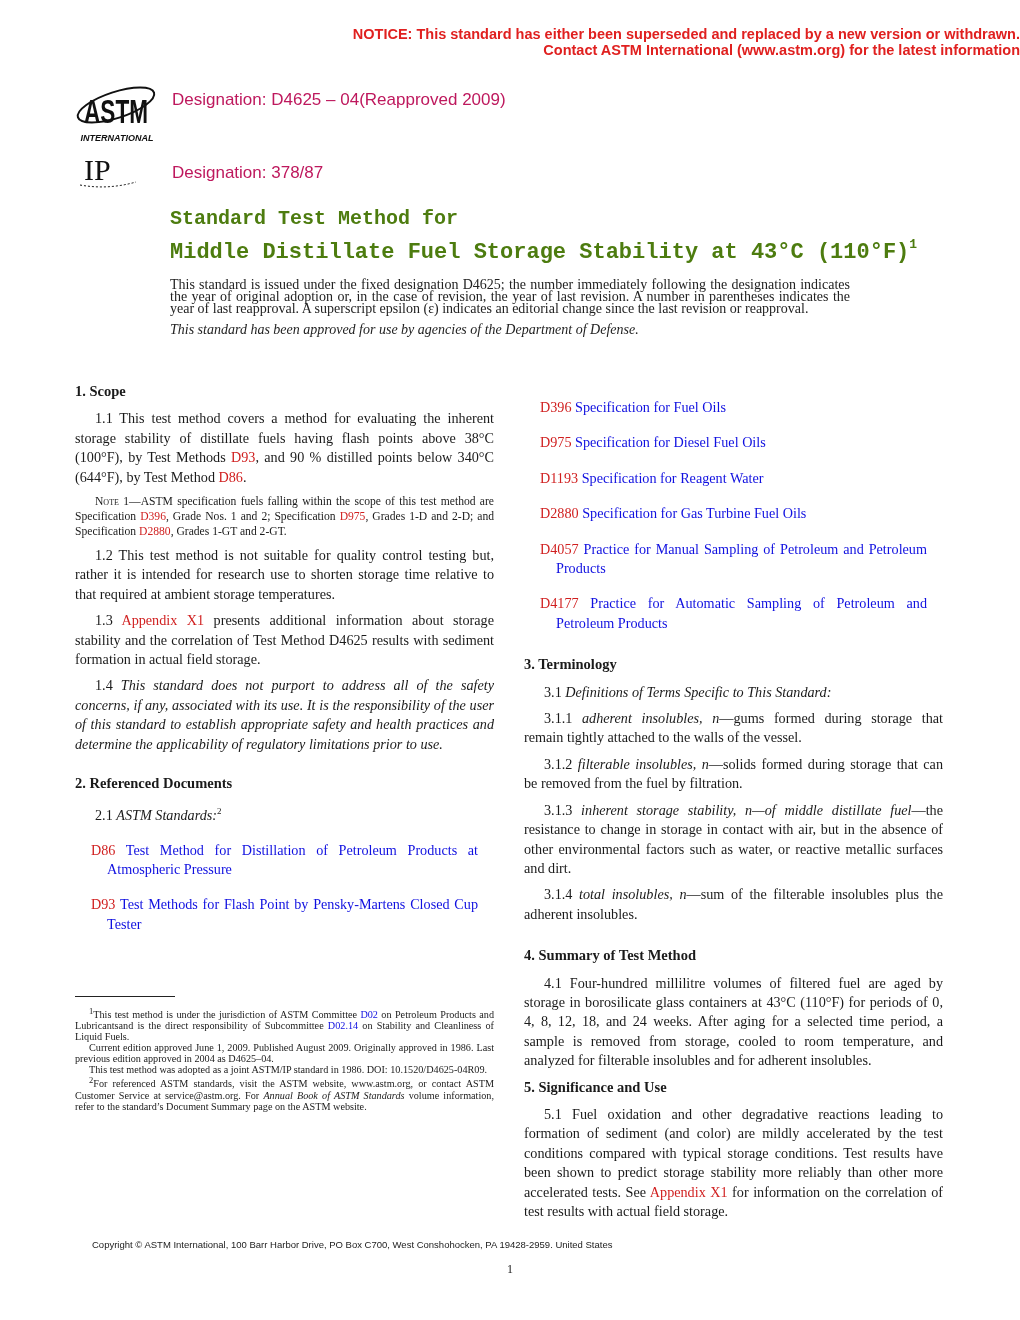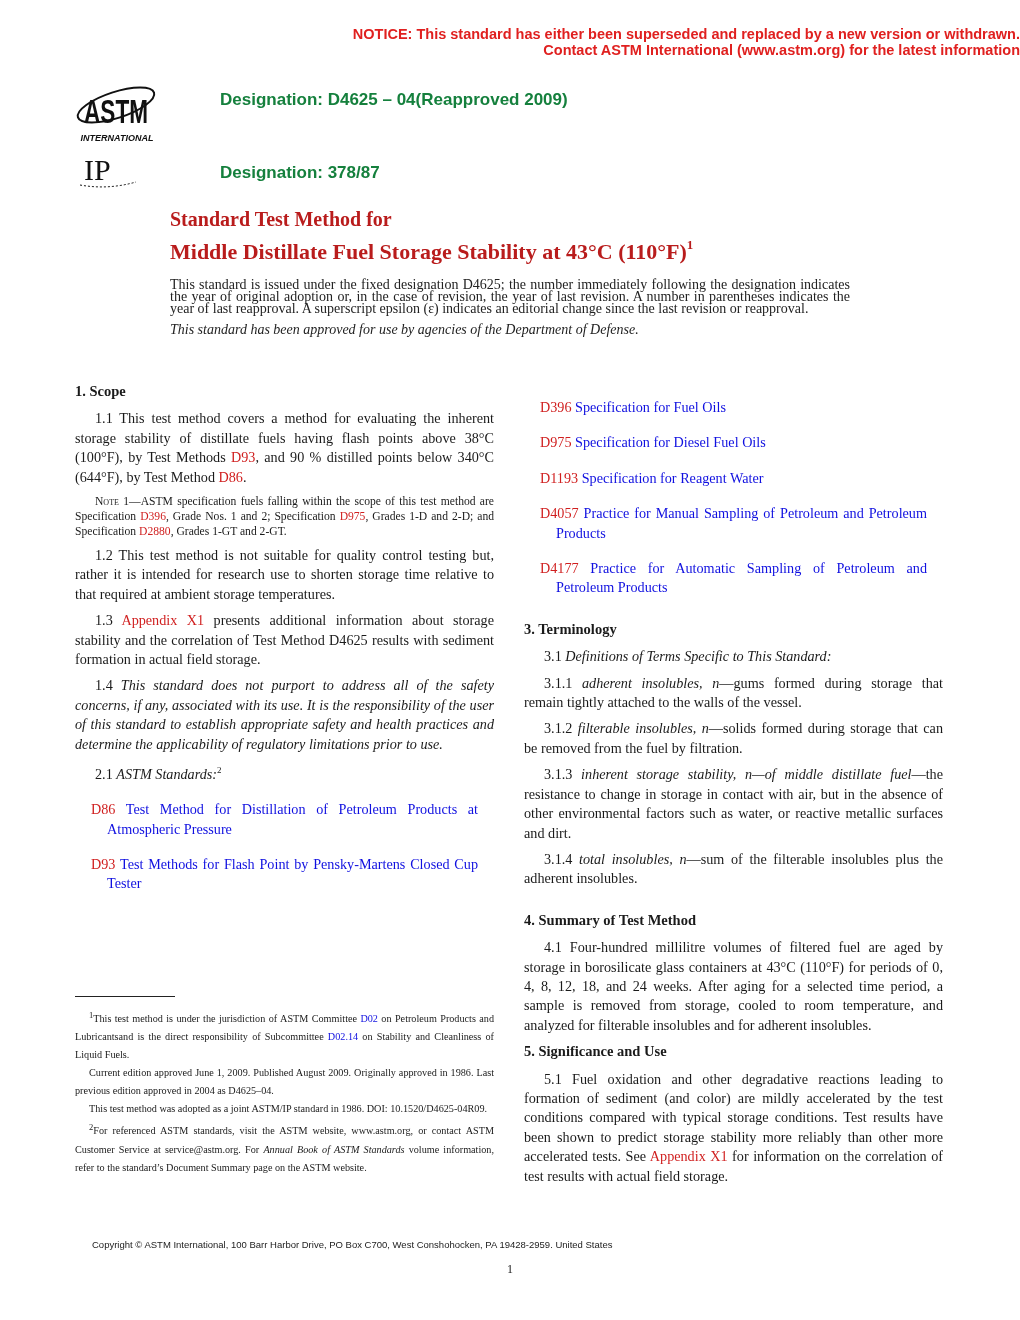--- a/index.html
+++ b/index.html
@@ -1,35 +1,35 @@
 <!DOCTYPE html>
 <html><head>
 <meta charset="utf-8">
 <style>
   html, body { margin: 0; padding: 0; background: #fff; }
   body { width: 1020px; height: 1320px; position: relative; overflow: hidden; color: #1a1a1a; font-family: "Liberation Serif", serif; }
   .abs { position: absolute; }
   .notice { left: 0; width: 1020px; top: 26px; text-align: right; color: #e0201f; font-family: "Liberation Sans", sans-serif; font-weight: bold; font-size: 14.5px; line-height: 16px; }
-  .desig { font-family: "Liberation Sans", sans-serif; font-size: 17px; font-weight: bold; color: #15803d; margin-left: 48px; }
-  .title { left: 170px; top: 207px; font-family: Liberation Serif, serif; font-weight: bold; color: #b91c1c; }
+  .desig { font-family: "Liberation Sans", sans-serif; font-size: 17px; font-weight: normal; color: #be185d; }
+  .title { left: 170px; top: 207px; font-family: Liberation Mono, monospace; font-weight: bold; color: #4d7c0f; }
   .title .l1 { font-size: 20px; line-height: 24px; }
   .title .l2 { font-size: 22px; line-height: 28px; }
   .title sup { font-size: 13px; vertical-align: 10px; }
   .preamble { left: 170px; top: 279px; width: 680px; font-size: 14px; line-height: 12px; text-align: justify; color: #222; }
   .preamble p { margin: 0; }
   .preamble .dod { font-style: italic; margin-top: 9px; }
   .col { position: absolute; width: 419px; font-size: 14.2px; line-height: 19.4px; text-align: justify; color: #1a1a1a; }
   .col p { margin: 0 0 7px 0; text-indent: 20px; }
   .col h2 { font-size: 14.5px; font-weight: bold; margin: 0 0 8px 0; }
   .red { color: #d01f1f; }
   .blue { color: #1010e0; }
   .ref { padding-left: 16px; text-indent: -16px; margin: 16px; text-align: justify; }
   .note { font-size: 11.6px; line-height: 15px; text-indent: 20px; margin: 0 0 8px 0; }
   .note .sc { font-variant: small-caps; }
-  .foot { font-size: 10.2px; line-height: 18px; text-align: justify; }
+  .foot { font-size: 10.2px; line-height: 11px; text-align: justify; }
   .foot p { margin: 0; text-indent: 14px; }
   .fnrule { width: 100px; border-top: 1px solid #222; height: 0; }
   .copyright { left: 92px; top: 1239px; font-family: "Liberation Sans", sans-serif; font-size: 9.5px; color: #222; }
   .pageno { left: 507px; top: 1262px; font-size: 12px; color: #222; }
   .logo { left: 72px; top: 75px; width: 90px; height: 70px; }
   .ip { left: 78px; top: 150px; width: 60px; height: 40px; }
 </style>
 </head>
 <body>
 
@@ -66,39 +66,41 @@
 </div>
 
 <div class="col" style="left:75px; top:382px;">
   <h2>1.  Scope</h2>
   <p><span>1.1 This test method covers a method for evaluating the inherent storage stability of distillate fuels having flash points above 38°C (100°F), by Test Methods </span><a class="red">D93</a><span>, and 90 % distilled points below 340°C (644°F), by Test Method </span><a class="red">D86</a><span>.</span></p>
   <p class="note"><span class="sc">Note 1</span><span>—ASTM specification fuels falling within the scope of this test method are Specification </span><a class="red">D396</a><span>, Grade Nos. 1 and 2; Specification </span><a class="red">D975</a><span>, Grades 1-D and 2-D; and Specification </span><a class="red">D2880</a><span>, Grades 1-GT and 2-GT.</span></p>
   <p>1.2 This test method is not suitable for quality control testing but, rather it is intended for research use to shorten storage time relative to that required at ambient storage temperatures.</p>
   <p><span>1.3 </span><a class="red">Appendix X1</a><span> presents additional information about storage stability and the correlation of Test Method D4625 results with sediment formation in actual field storage.</span></p>
   <p><span>1.4 </span><i>This standard does not purport to address all of the safety concerns, if any, associated with its use. It is the responsibility of the user of this standard to establish appropriate safety and health practices and determine the applicability of regulatory limitations prior to use.</i></p>
 
+  <h2 style="margin-top:20px;">2.  Referenced Documents</h2>
   <p style="margin-bottom:16px;"><span>2.1 </span><i>ASTM Standards:</i><sup style="font-size:9px;">2</sup></p>
   <div class="ref"><span class="red">D86</span> <span class="blue">Test Method for Distillation of Petroleum Products at Atmospheric Pressure</span></div>
   <div class="ref"><span class="red">D93</span> <span class="blue">Test Methods for Flash Point by Pensky-Martens Closed Cup Tester</span></div>
 </div>
 
 <div class="abs" style="left:75px; top:996px;">
     <div class="fnrule"></div>
   </div>
 <div class="abs foot" style="left:75px; top:1006px; width:419px;">
   <p><sup>1</sup><span>This test method is under the jurisdiction of ASTM Committee </span><a class="blue">D02</a><span> on Petroleum Products and Lubricantsand is the direct responsibility of Subcommittee </span><a class="blue">D02.14</a><span> on Stability and Cleanliness of Liquid Fuels.</span></p>
   <p>Current edition approved June 1, 2009. Published August 2009. Originally approved in 1986. Last previous edition approved in 2004 as D4625–04.</p>
   <p>This test method was adopted as a joint ASTM/IP standard in 1986. DOI: 10.1520/D4625-04R09.</p>
   <p><sup>2</sup><span>For referenced ASTM standards, visit the ASTM website, www.astm.org, or contact ASTM Customer Service at service@astm.org. For </span><i>Annual Book of ASTM Standards</i><span> volume information, refer to the standard’s Document Summary page on the ASTM website.</span></p>
 </div>
 
 <div class="col" style="left:524px; top:382px;">
   <div class="ref" style="margin-left:16px;"><span class="red">D396</span> <span class="blue">Specification for Fuel Oils</span></div>
   <div class="ref" style="margin-left:16px;"><span class="red">D975</span> <span class="blue">Specification for Diesel Fuel Oils</span></div>
   <div class="ref" style="margin-left:16px;"><span class="red">D1193</span> <span class="blue">Specification for Reagent Water</span></div>
+  <div class="ref" style="margin-left:16px;"><span class="red">D2880</span> <span class="blue">Specification for Gas Turbine Fuel Oils</span></div>
   <div class="ref" style="margin-left:16px;"><span class="red">D4057</span> <span class="blue">Practice for Manual Sampling of Petroleum and Petroleum Products</span></div>
   <div class="ref" style="margin-left:16px;"><span class="red">D4177</span> <span class="blue">Practice for Automatic Sampling of Petroleum and Petroleum Products</span></div>
 
   <h2 style="margin-top:22px;">3.  Terminology</h2>
   <p><span>3.1 </span><i>Definitions of Terms Specific to This Standard:</i></p>
   <p><span>3.1.1 </span><i>adherent insolubles, n</i><span>—gums formed during storage that remain tightly attached to the walls of the vessel.</span></p>
   <p><span>3.1.2 </span><i>filterable insolubles, n</i><span>—solids formed during storage that can be removed from the fuel by filtration.</span></p>
   <p><span>3.1.3 </span><i>inherent storage stability, n—of middle distillate fuel</i><span>—the resistance to change in storage in contact with air, but in the absence of other environmental factors such as water, or reactive metallic surfaces and dirt.</span></p>
   <p><span>3.1.4 </span><i>total insolubles, n</i><span>—sum of the filterable insolubles plus the adherent insolubles.</span></p>
 

